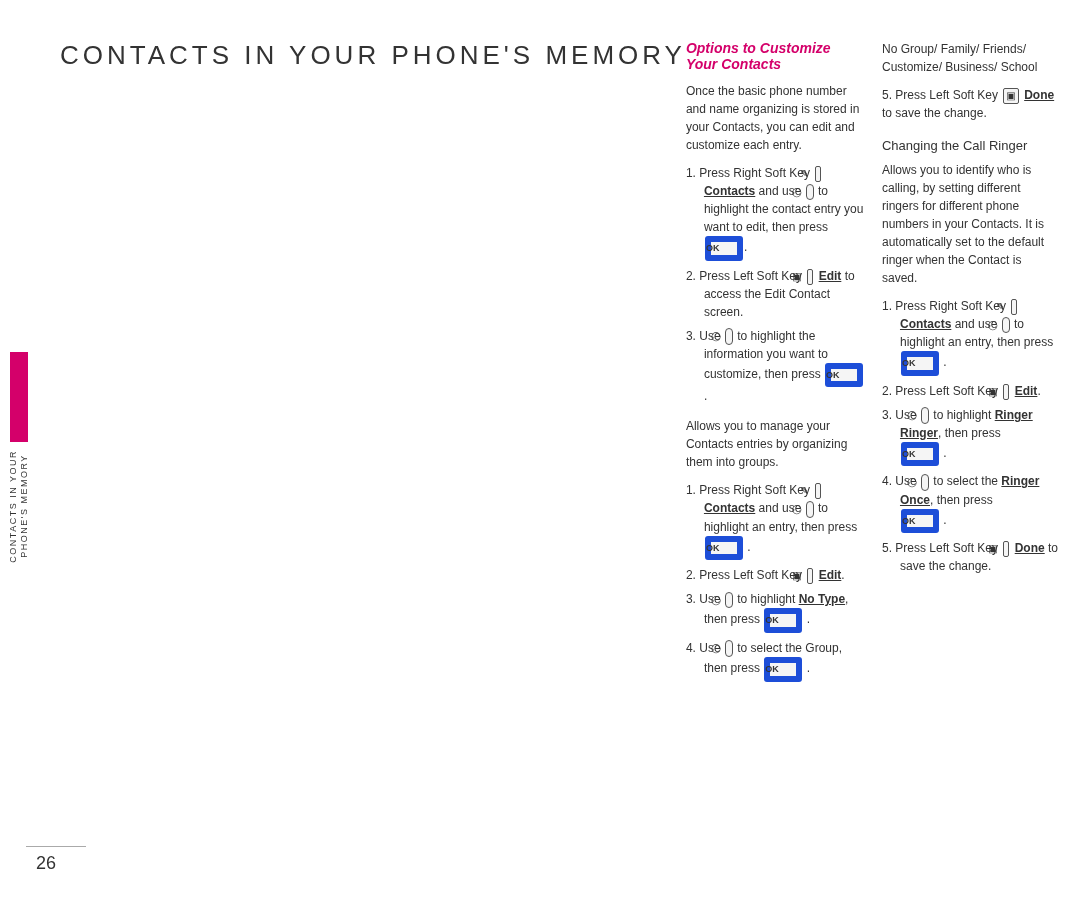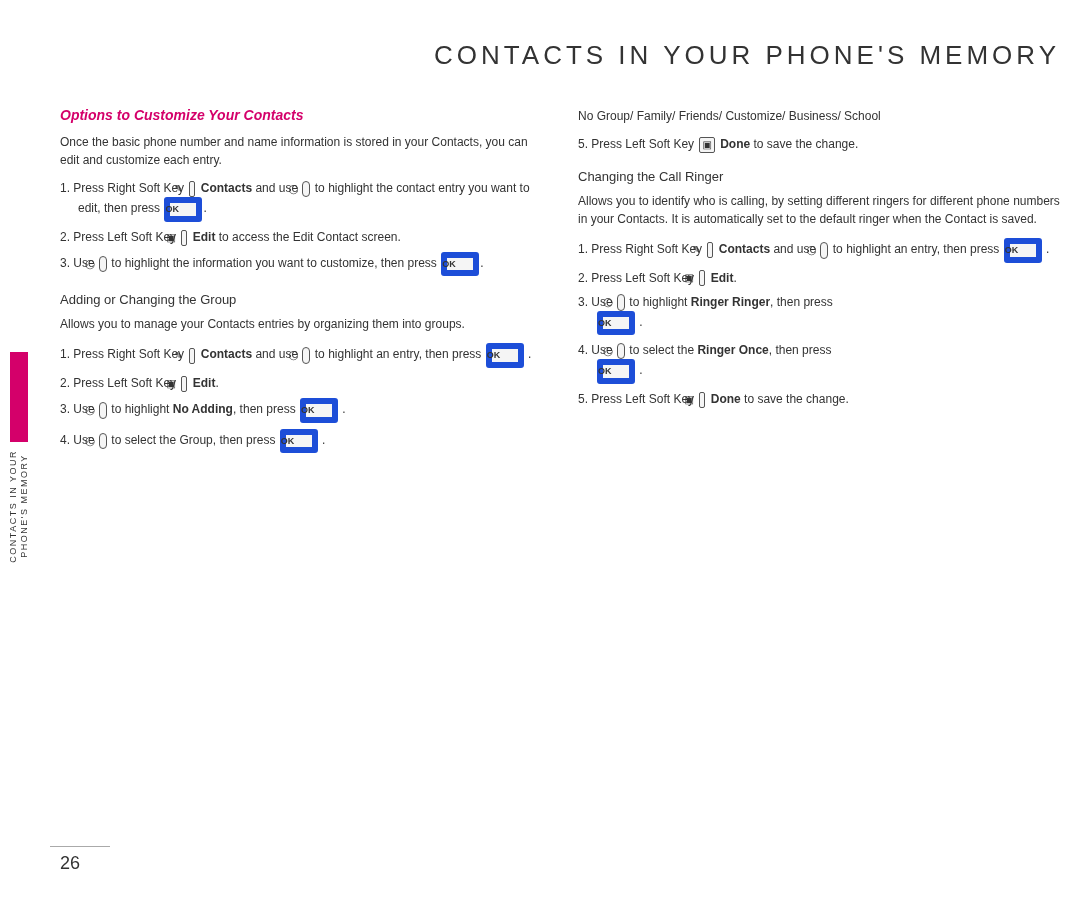--- a/index.html
+++ b/index.html
@@ -48,21 +48,21 @@
       color: #333;
       letter-spacing: 1.5px;
       text-transform: uppercase;
       line-height: 1.2;
       text-align: center;
     }
 
     
     .page-number-area {
       position: absolute;
-      left: 50px;
+      left: 26px;
       bottom: 40px;
       display: flex;
       flex-direction: column;
       align-items: flex-start;
     }
 
     .page-divider {
       width: 60px;
       height: 1px;
       background: #aaa;
@@ -76,39 +76,37 @@
       margin-left: 10px;
     }
 
     
     .main-content {
       margin-left: 60px;
       margin-right: 20px;
       margin-top: 40px;
       flex: 1;
       display: flex;
-      flex-direction: column;
-      align-items: flex-end;
     }
 
     
     .page-title {
       text-align: center;
       font-size: 26px;
       font-weight: 300;
       letter-spacing: 4px;
       color: #333;
       margin-bottom: 36px;
       text-transform: uppercase;
     }
 
     
     .columns {
       display: flex;
-      gap: 36px;
+      gap: 18px;
       flex: 1;
     }
 
     .col-left {
       flex: 1;
     }
 
     .col-right {
       flex: 1;
     }
@@ -191,20 +189,21 @@
       border-radius: 10px;
       padding: 1px 3px;
       margin: 0 1px;
       background: #f5f5f5;
       color: #333;
       line-height: 1.4;
     }
 
     .bold {
       font-weight: bold;
+      text-decoration: underline;
     }
   </style>
 </head>
 <body>
 
 <div class="page">
 
   <div class="side-tab">
     <div class="side-tab-bar"></div>
     <div class="side-tab-text">
@@ -221,47 +220,46 @@
   <div class="main-content">
 
     <div class="page-title">CONTACTS IN YOUR PHONE'S MEMORY</div>
 
     <div class="columns">
 
       <div class="col-left">
 
         <div class="section-heading">Options to Customize Your Contacts</div>
 
-        <p class="body-text">Once the basic phone number and name information is stored in your Contacts, you can edit and customize each entry.</p>
+        <p class="body-text">Once the basic phone number and name organizing is stored in your Contacts, you can edit and customize each entry.</p>
 
         <ul class="numbered-list">
           <li>
             1. Press Right Soft Key <span class="icon-inline">✎</span> <span class="bold">Contacts</span> and use <span class="icon-nav">◯</span> to highlight the contact entry you want to edit, then press <span class="icon-ok">OK</span>.
           </li>
           <li>
             2. Press Left Soft Key <span class="icon-inline">▣</span> <span class="bold">Edit</span> to access the Edit Contact screen.
           </li>
           <li>
             3. Use <span class="icon-nav">◯</span> to highlight the information you want to customize, then press <span class="icon-ok">OK</span>.
           </li>
         </ul>
 
-        <div class="subsection-heading">Adding or Changing the Group</div>
 
         <p class="body-text">Allows you to manage your Contacts entries by organizing them into groups.</p>
 
         <ul class="numbered-list">
           <li>
             1. Press Right Soft Key <span class="icon-inline">✎</span> <span class="bold">Contacts</span> and use <span class="icon-nav">◯</span> to highlight an entry, then press <span class="icon-ok">OK</span> .
           </li>
           <li>
             2. Press Left Soft Key <span class="icon-inline">▣</span> <span class="bold">Edit</span>.
           </li>
           <li>
-            3. Use <span class="icon-nav">◯</span> to highlight <span class="bold">No Adding</span>, then press <span class="icon-ok">OK</span> .
+            3. Use <span class="icon-nav">◯</span> to highlight <span class="bold">No Type</span>, then press <span class="icon-ok">OK</span> .
           </li>
           <li>
             4. Use <span class="icon-nav">◯</span> to select the Group, then press <span class="icon-ok">OK</span> .
           </li>
         </ul>
 
       </div>
 
       <div class="col-right">
 

